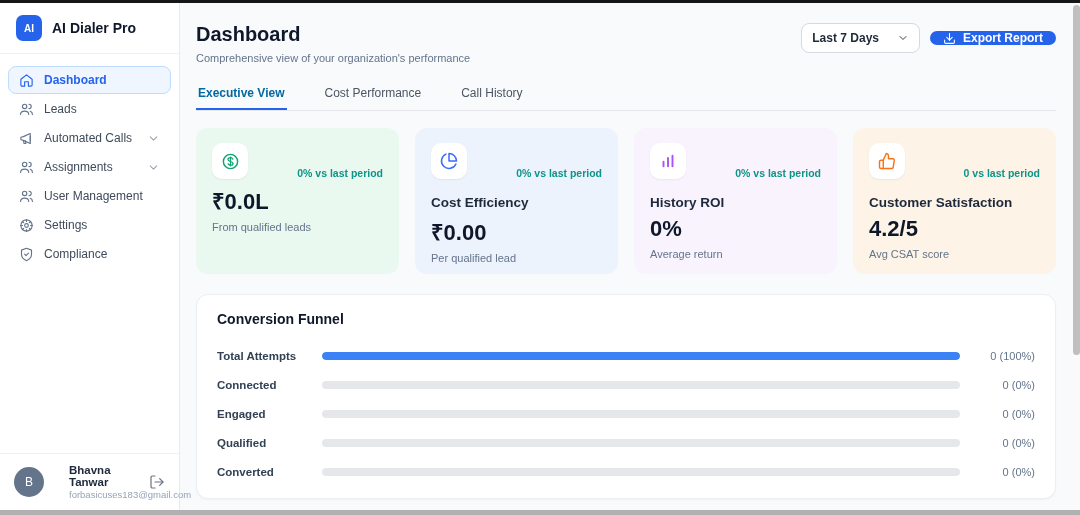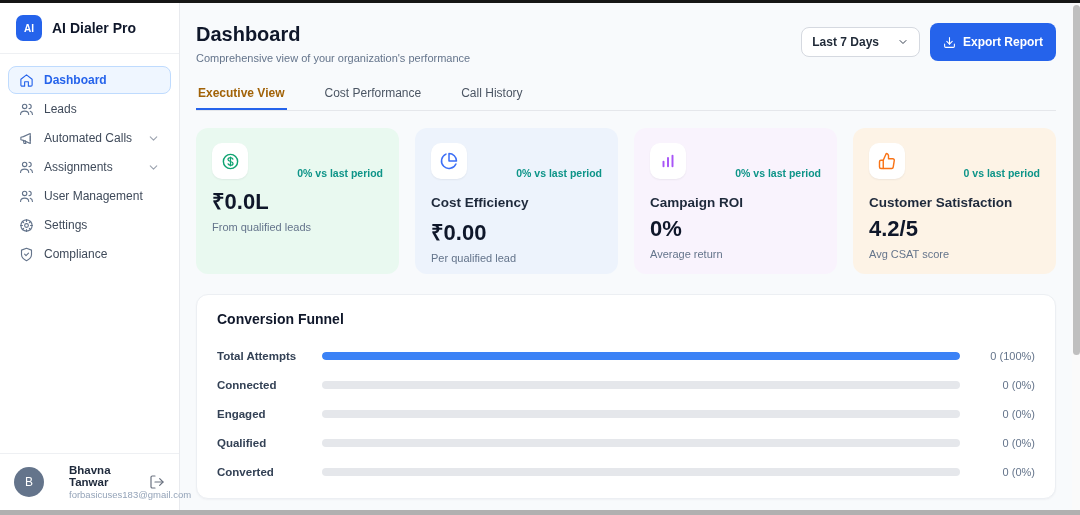--- a/index.html
+++ b/index.html
@@ -26,25 +26,25 @@
   .p-text { flex:1; min-width:0;margin-left:16px; }
   .logout { color:#6b7280; display:flex; cursor:pointer; }
 
   
   .main { position:absolute; top:3px; left:180px; width:892px; height:507px; padding:20px 16px 0 16px; overflow:hidden; }
   .header-row { display:flex; align-items:flex-start; justify-content:space-between; }
   .page-title { font-size:20px; font-weight:bold; color:#0f172a; }
   .page-sub { font-size:11px; color:#64748b; margin-top:6px; }
   .controls { display:flex; gap:10px; align-items:center; }
   .select { height:30px; min-width:100px; background:#fff; border:1px solid #d5d9e0; border-radius:8px; font-size:12px; font-weight:bold; color:#1f2937; display:flex; align-items:center; justify-content:space-between; padding:0 10px; gap:18px; cursor:pointer; }
-  .btn-primary { height:38px; background:#2563eb; color:#fff; border:none; border-radius:8px; font-size:12px; font-weight:bold; display:flex; align-items:center; gap:7px; padding:0 13px; cursor:pointer; font-family:"Liberation Sans", sans-serif; }
+  .btn-primary { height:14px; background:#2563eb; color:#fff; border:none; border-radius:8px; font-size:12px; font-weight:bold; display:flex; align-items:center; gap:7px; padding:0 13px; cursor:pointer; font-family:"Liberation Sans", sans-serif; }
 
   .tabs { display:flex; gap:36px; margin-top:16px; border-bottom:1px solid #e5e7eb; }
   .tab { font-size:12px; color:#4b5563; padding:6px 2px 8px 2px; cursor:pointer; border-bottom:2px solid transparent; }
-  .tab.active { color:#a16207; font-weight:bold; border-bottom-color:#2563eb; }
+  .tab.active { color:#0369a1; font-weight:bold; border-bottom-color:#2563eb; }
 
   .cards { display:grid; grid-template-columns:repeat(4, 1fr); gap:16px; margin-top:17px; }
   .mcard { border-radius:12px; padding:15px 16px; height:146px; }
   .mcard-top { display:flex; align-items:flex-end; justify-content:space-between; }
   .icon-box { width:36px; height:36px; background:#fff; border-radius:10px; display:flex; align-items:center; justify-content:center; box-shadow:0 1px 2px rgba(16,24,40,.06); }
   .trend { font-size:10.5px; font-weight:bold; color:#0d9488; margin-top:10px; }
   .m-title { font-size:13.5px; font-weight:bold; color:#1e293b; margin-top:16px; }
   .m-value { font-size:22px; font-weight:bold; color:#0f172a; margin-top:6px; }
   .m-sub { font-size:11px; color:#64748b; margin-top:6px; }
 
@@ -279,21 +279,21 @@
       <div class="mcard-top">
         <div class="icon-box" style="color: rgb(168, 85, 247);">
             <span style="display:flex">
               <svg width="18" height="18" viewBox="0 0 24 24">
                 <use href="#i-bars"></use>
               </svg>
             </span>
           </div>
         <div class="trend">0% vs last period</div>
       </div>
-      <div class="m-title">Campaign ROI</div>
+      <div class="m-title">History ROI</div>
       <div class="m-value">0%</div>
       <div class="m-sub">Average return</div>
     </div>
     <div class="mcard" style="background: rgb(253, 243, 230);">
       <div class="mcard-top">
         <div class="icon-box" style="color: rgb(249, 115, 22);">
             <span style="display:flex">
               <svg width="18" height="18" viewBox="0 0 24 24">
                 <use href="#i-thumbs-up"></use>
               </svg>

